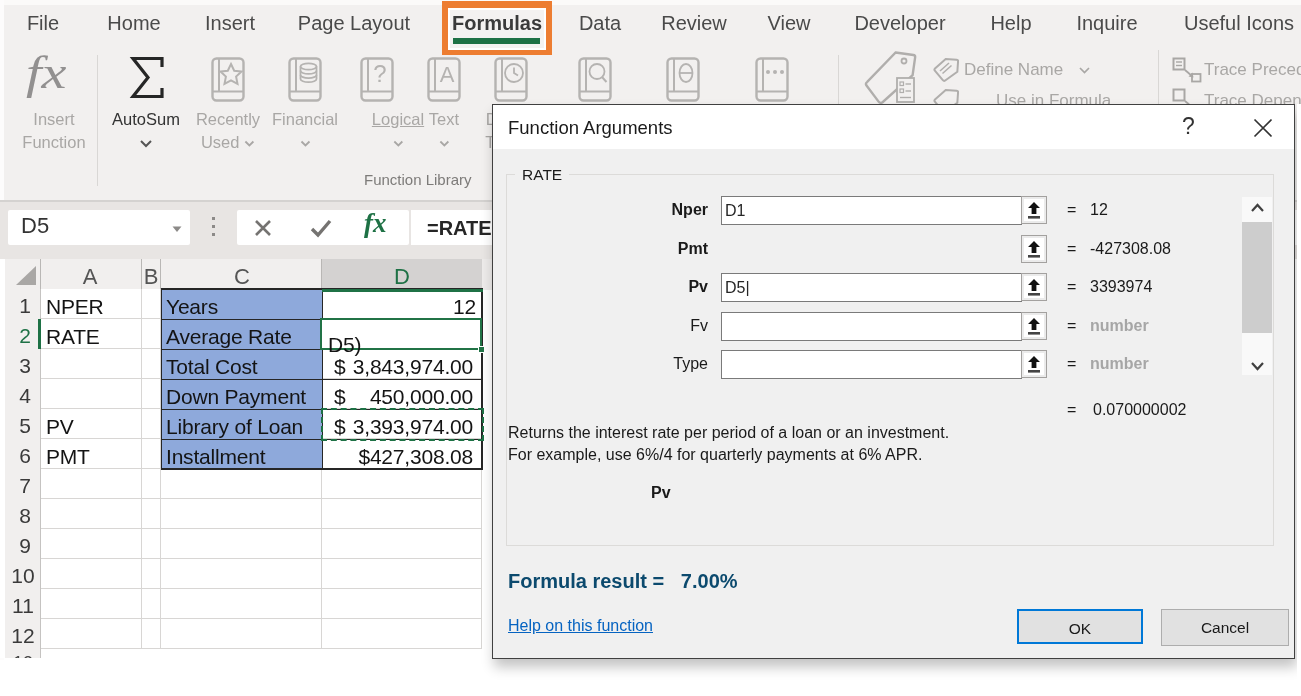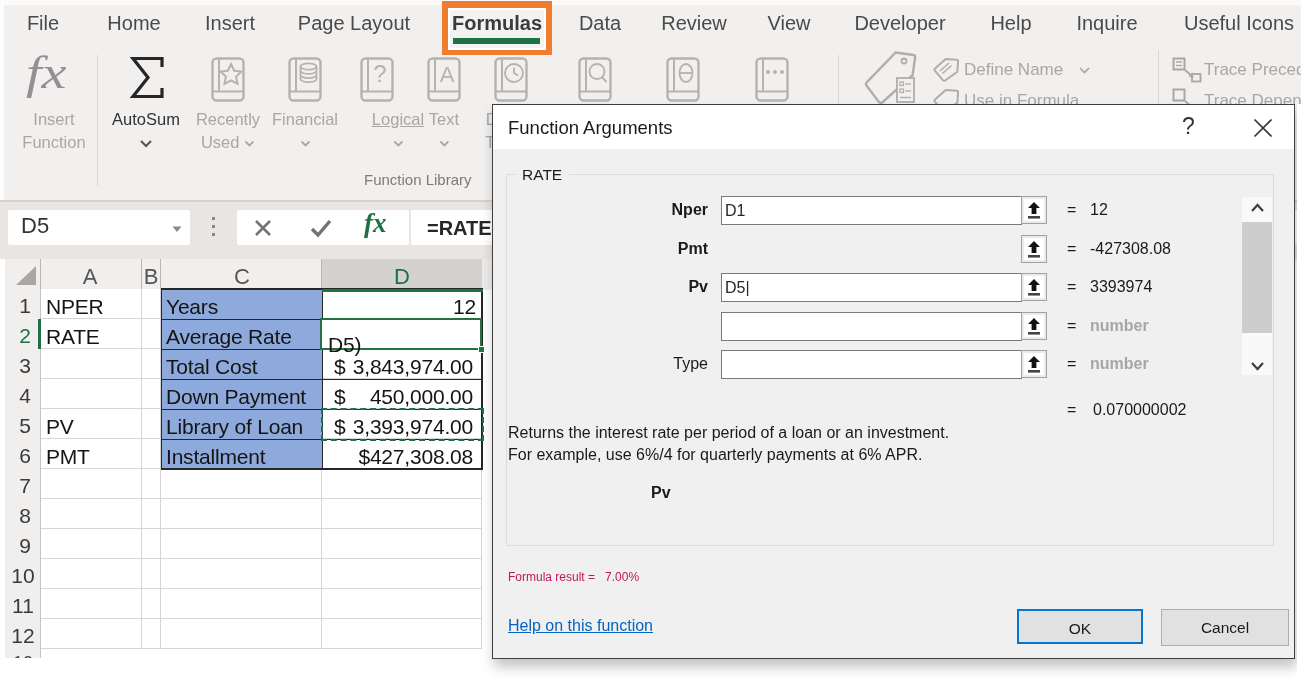--- a/index.html
+++ b/index.html
@@ -151,21 +151,21 @@
  <line x1="7" y1="14" x2="16" y2="6" stroke="#b0aeac" stroke-width="1.5"></line>
  <line x1="9.5" y1="16.5" x2="18.5" y2="8.5" stroke="#b0aeac" stroke-width="1.5"></line>
 </svg>
 <div class="abs" style="left:964px;top:60px;font-size:17px;color:#a9a7a5;white-space:nowrap;">Define Name</div>
 <svg class="abs" style="left:1078px;top:66px;" width="13" height="9" viewBox="0 0 13 9">
     <polyline points="2,2 6.5,6.5 11,2" fill="none" stroke="#a9a7a5" stroke-width="1.7"></polyline>
   </svg>
 <svg class="abs" style="left:933px;top:88px;" width="26" height="25" viewBox="0 0 26 25">
  <path d="M12 2 L23 2 Q24.5 2 24.5 3.5 L24.5 14 L13 23.5 Q11.8 24.5 10.6 23.3 L2 14.5 Q1 13.5 2 12.3 Z" fill="none" stroke="#b0aeac" stroke-width="2" transform="rotate(4 13 12)"></path>
 </svg>
-<div class="abs" style="left:964px;top:91px;font-size:17px;color:#a9a7a5;white-space:nowrap;">Use in Formula</div>
+<div class="abs" style="left:996px;top:91px;font-size:17px;color:#a9a7a5;white-space:nowrap;">Use in Formula</div>
 <div class="abs sep" style="left:1158px;top:50px;height:135px;"></div>
 <svg class="abs" style="left:1172px;top:57px;" width="30" height="26" viewBox="0 0 30 26">
  <rect x="1.5" y="1.5" width="11" height="11" fill="none" stroke="#a9a7a5" stroke-width="2"></rect>
  <line x1="4" y1="5" x2="10" y2="5" stroke="#a9a7a5" stroke-width="1.4"></line>
  <line x1="4" y1="8.5" x2="10" y2="8.5" stroke="#a9a7a5" stroke-width="1.4"></line>
  <line x1="13" y1="13" x2="20" y2="19" stroke="#a9a7a5" stroke-width="1.8"></line>
  <polygon points="21.5,20.5 16.5,19.5 20.5,15.5" fill="#a9a7a5"></polygon>
  <rect x="20" y="17" width="8.5" height="7.5" fill="none" stroke="#a9a7a5" stroke-width="1.8"></rect>
 </svg>
 <div class="abs" style="left:1204px;top:60px;font-size:17px;color:#a9a7a5;white-space:nowrap;">Trace Precede</div>
@@ -306,20 +306,21 @@
   <div class="eq" style="left:574px;top:135px;">=</div>
   <div class="eq" style="left:597px;top:135px;">-427308.08</div>
   <div class="abs flbl" style="left:5px;top:173px;font-weight:bold;">Pv</div>
   <div class="inp" style="top:168px;">D5<span style="font-weight:400;">|</span></div>
   <div class="refbtn" style="top:168px;"><svg width="24" height="26" viewBox="0 0 24 26">
         <path d="M12 5 L18 11 L14.4 11 L14.4 17 L9.6 17 L9.6 11 L6 11 Z" fill="#111"></path>
         <rect x="6" y="19" width="12" height="2.6" fill="#444"></rect>
       </svg></div>
   <div class="eq" style="left:574px;top:173px;">=</div>
   <div class="eq" style="left:597px;top:173px;">3393974</div>
+  <div class="abs flbl" style="left:5px;top:212px;">Fv</div>
   <div class="inp" style="top:207px;"></div>
   <div class="refbtn" style="top:207px;"><svg width="24" height="26" viewBox="0 0 24 26">
         <path d="M12 5 L18 11 L14.4 11 L14.4 17 L9.6 17 L9.6 11 L6 11 Z" fill="#111"></path>
         <rect x="6" y="19" width="12" height="2.6" fill="#444"></rect>
       </svg></div>
   <div class="eq" style="left:574px;top:212px;">=</div>
   <div class="eq" style="left:597px;top:212px;color:#a6a6a6;font-weight:bold;">number</div>
   <div class="abs flbl" style="left:5px;top:250px;">Type</div>
   <div class="inp" style="top:245px;"></div>
   <div class="refbtn" style="top:245px;"><svg width="24" height="26" viewBox="0 0 24 26">
@@ -337,18 +338,18 @@
   <svg class="abs" style="left:757px;top:256px;" width="15" height="10" viewBox="0 0 15 10">
       <polyline points="2,2 7.5,8 13,2" fill="none" stroke="#404040" stroke-width="2.2"></polyline>
     </svg>
 
   <div class="eq" style="left:574px;top:296px;">=</div>
   <div class="eq" style="left:600px;top:296px;">0.070000002</div>
   <div class="abs" style="left:15px;top:319px;font-size:16px;color:#1a1a1a;">Returns the interest rate per period of a loan or an investment.</div>
   <div class="abs" style="left:15px;top:341px;font-size:16px;color:#1a1a1a;">For example, use 6%/4 for quarterly payments at 6% APR.</div>
   <div class="abs" style="left:158px;top:379px;font-size:16px;font-weight:bold;color:#1a1a1a;">Pv</div>
 
-  <div class="abs" style="left:15px;top:465px;font-size:12px;color:#be185d;">Formula result = &nbsp;&nbsp;7.00%</div>
+  <div class="abs" style="left:15px;top:465px;font-size:20px;color:#0c4a6e;font-weight:bold;">Formula result = &nbsp;&nbsp;7.00%</div>
   <div class="abs" style="left:15px;top:512px;font-size:16px;color:#0563c1;text-decoration:underline;">Help on this function</div>
   <div class="btn" style="left:524px;top:504px;border:2px solid #0078d7;box-sizing:border-box;">OK</div>
   <div class="btn" style="left:668px;top:504px;width:128px;box-sizing:border-box;height:37px;">Cancel</div>
 </div>
 <div class="abs" style="left:1297px;top:104px;width:4px;height:592px;background:#fff;"></div>
 
 </body></html>

